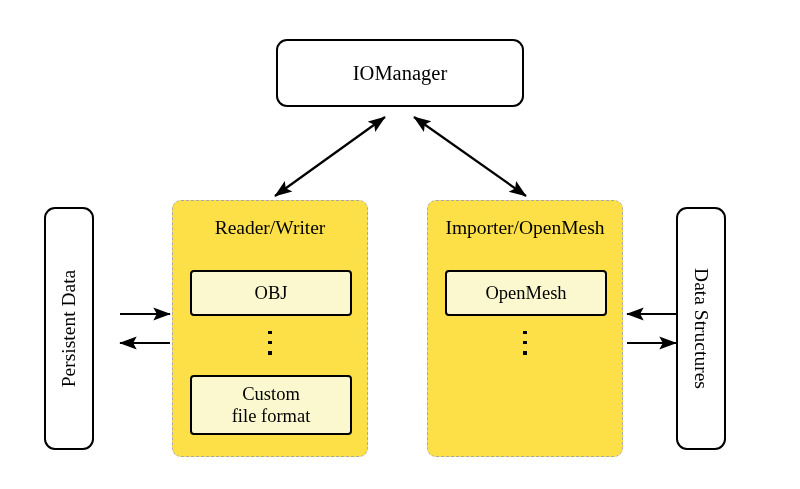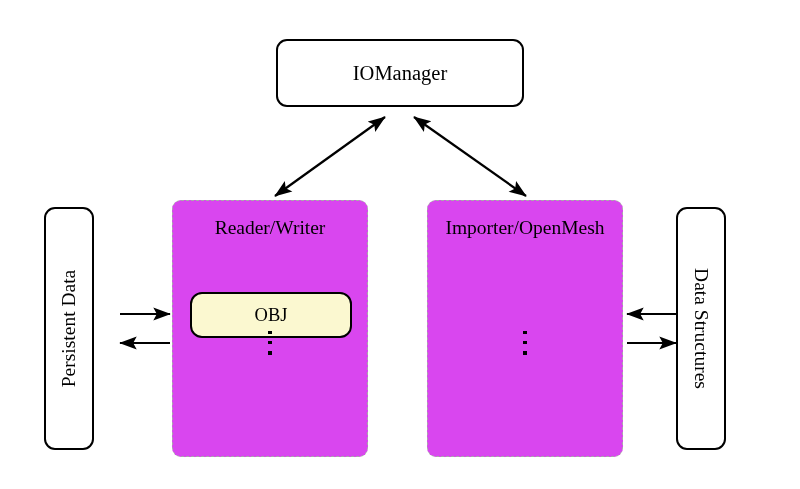--- a/index.html
+++ b/index.html
@@ -58,21 +58,21 @@
   }
   #persistent-data-box { left: 44px;  top: 207px; }
   #persistent-data-box .vlabel { transform: rotate(-90deg); }
   #data-structures-box { left: 676px; top: 207px; }
   #data-structures-box .vlabel { transform: rotate(90deg); }
 
   
   .group {
     position: absolute;
     box-sizing: border-box;
-    background: #d946ef;
+    background: #fde047;
     border: 1.7px dashed #a9a9a9;
     border-radius: 9px;
     width: 196px;
     height: 257px;
     top: 200px;
   }
   #group-readerwriter { left: 172px; }
   #group-importexport { left: 427px; }
 
   .group-title {
@@ -86,28 +86,27 @@
   }
 
   
   .sub-box {
     position: absolute;
     box-sizing: border-box;
     left: 17px;
     width: 162px;
     background: #fbf8d0;
     border: 2.6px solid #000000;
-    border-radius: 12px;
+    border-radius: 4px;
     display: flex;
     align-items: center;
     justify-content: center;
     text-align: center;
     font-size: 18.5px;
     line-height: 1.2;
-    margin-top: 22px;
   }
   .sub-box.first { top: 69px;  height: 46px; }
   .sub-box.last  { top: 174px; height: 60px; }
 
   
   .vdots {
     position: absolute;
     left: 0;
     width: 100%;
     top: 130px;
@@ -179,25 +178,34 @@
     <div class="sub-box first">
       <span>OBJ</span>
     </div>
 
     <div class="vdots">
       <i></i>
         <i></i>
         <i></i>
     </div>
 
+    <div class="sub-box last">
+      <span>
+        <span>Custom</span><br>
+        <span>file format</span>
+      </span>
+    </div>
   </div>
 
   <div class="group" id="group-importexport">
     <div class="group-title">Importer/OpenMesh</div>
 
+    <div class="sub-box first">
+      <span>OpenMesh</span>
+    </div>
 
     <div class="vdots">
       <i></i>
         <i></i>
         <i></i>
     </div>
 
   </div>
 
 </div>

